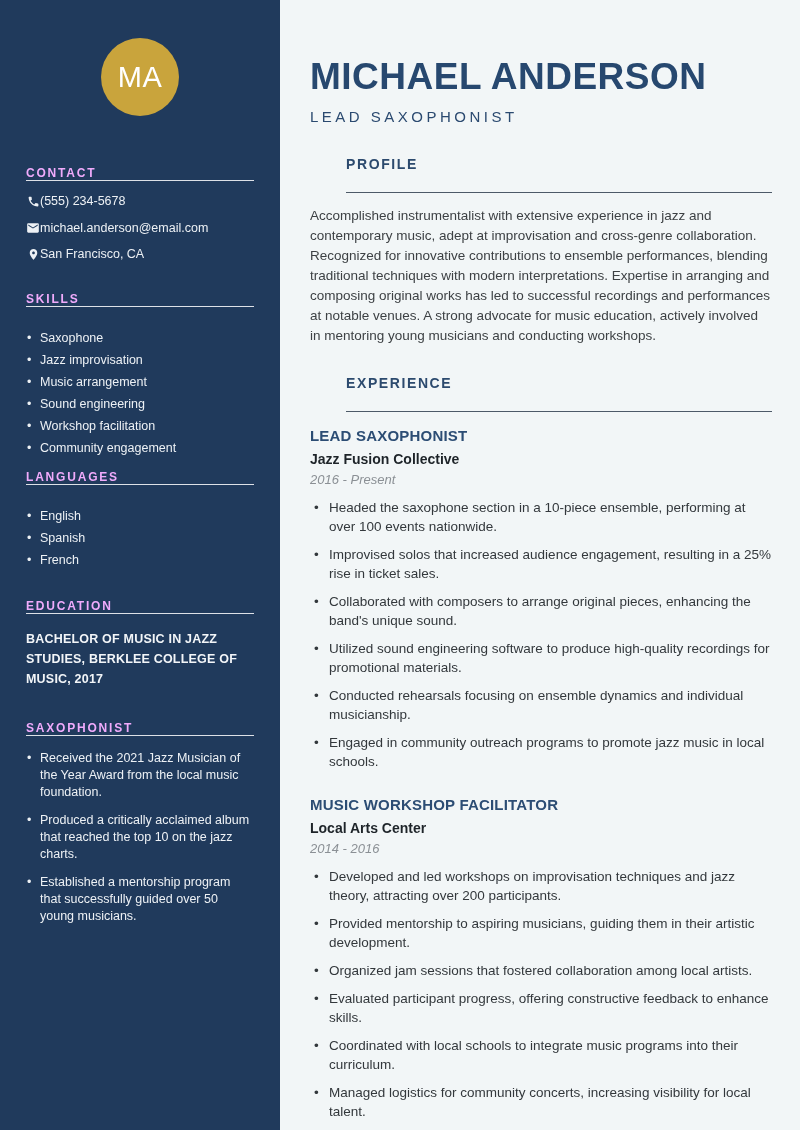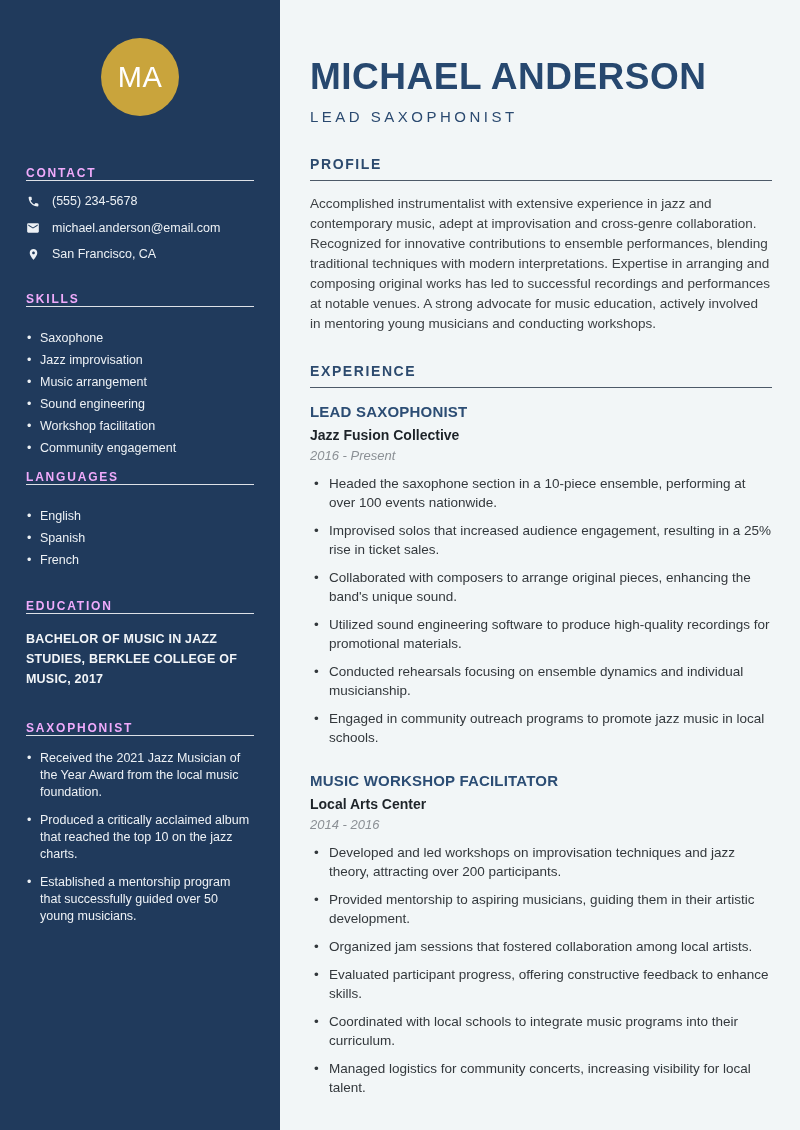--- a/index.html
+++ b/index.html
@@ -42,21 +42,20 @@
     font-size: 12px;
     font-weight: bold;
     letter-spacing: 1.8px;
     border-bottom: 1px solid rgba(255,255,255,0.85);
   }
   .contact-title { margin-top: 50px; }
   .contact-list { margin-top: 14px; }
   .contact-row {
     display: flex;
     align-items: center;
-    gap: 12px;
     margin-bottom: 13px;
     font-size: 12.5px;
     line-height: 13px;
   }
   .cicon { display: inline-flex; width: 14px; justify-content: center; flex: 0 0 14px; }
   .side-list { list-style: none; margin-top: 20px; }
   .side-list li {
     font-size: 12.5px;
     line-height: 22px;
     padding-left: 14px;
@@ -108,22 +107,23 @@
     font-size: 15px;
     letter-spacing: 3.5px;
     margin-top: 11px;
     font-weight: 500;
   }
   .section-heading {
     color: #2c4a6e;
     font-size: 14px;
     font-weight: bold;
     letter-spacing: 1.6px;
-    padding-bottom: 8px;
+    padding-bottom: 20px;
     border-bottom: 1px solid #4d5a68;
+    margin-left: 36px;
   }
   .profile-heading { margin-top: 31px; }
   .profile-text {
     margin-top: 13px;
     font-size: 13.5px;
     line-height: 20px;
     color: #3d4144;
   }
   .experience-heading { margin-top: 29px; }
   .job { margin-top: 15px; }

